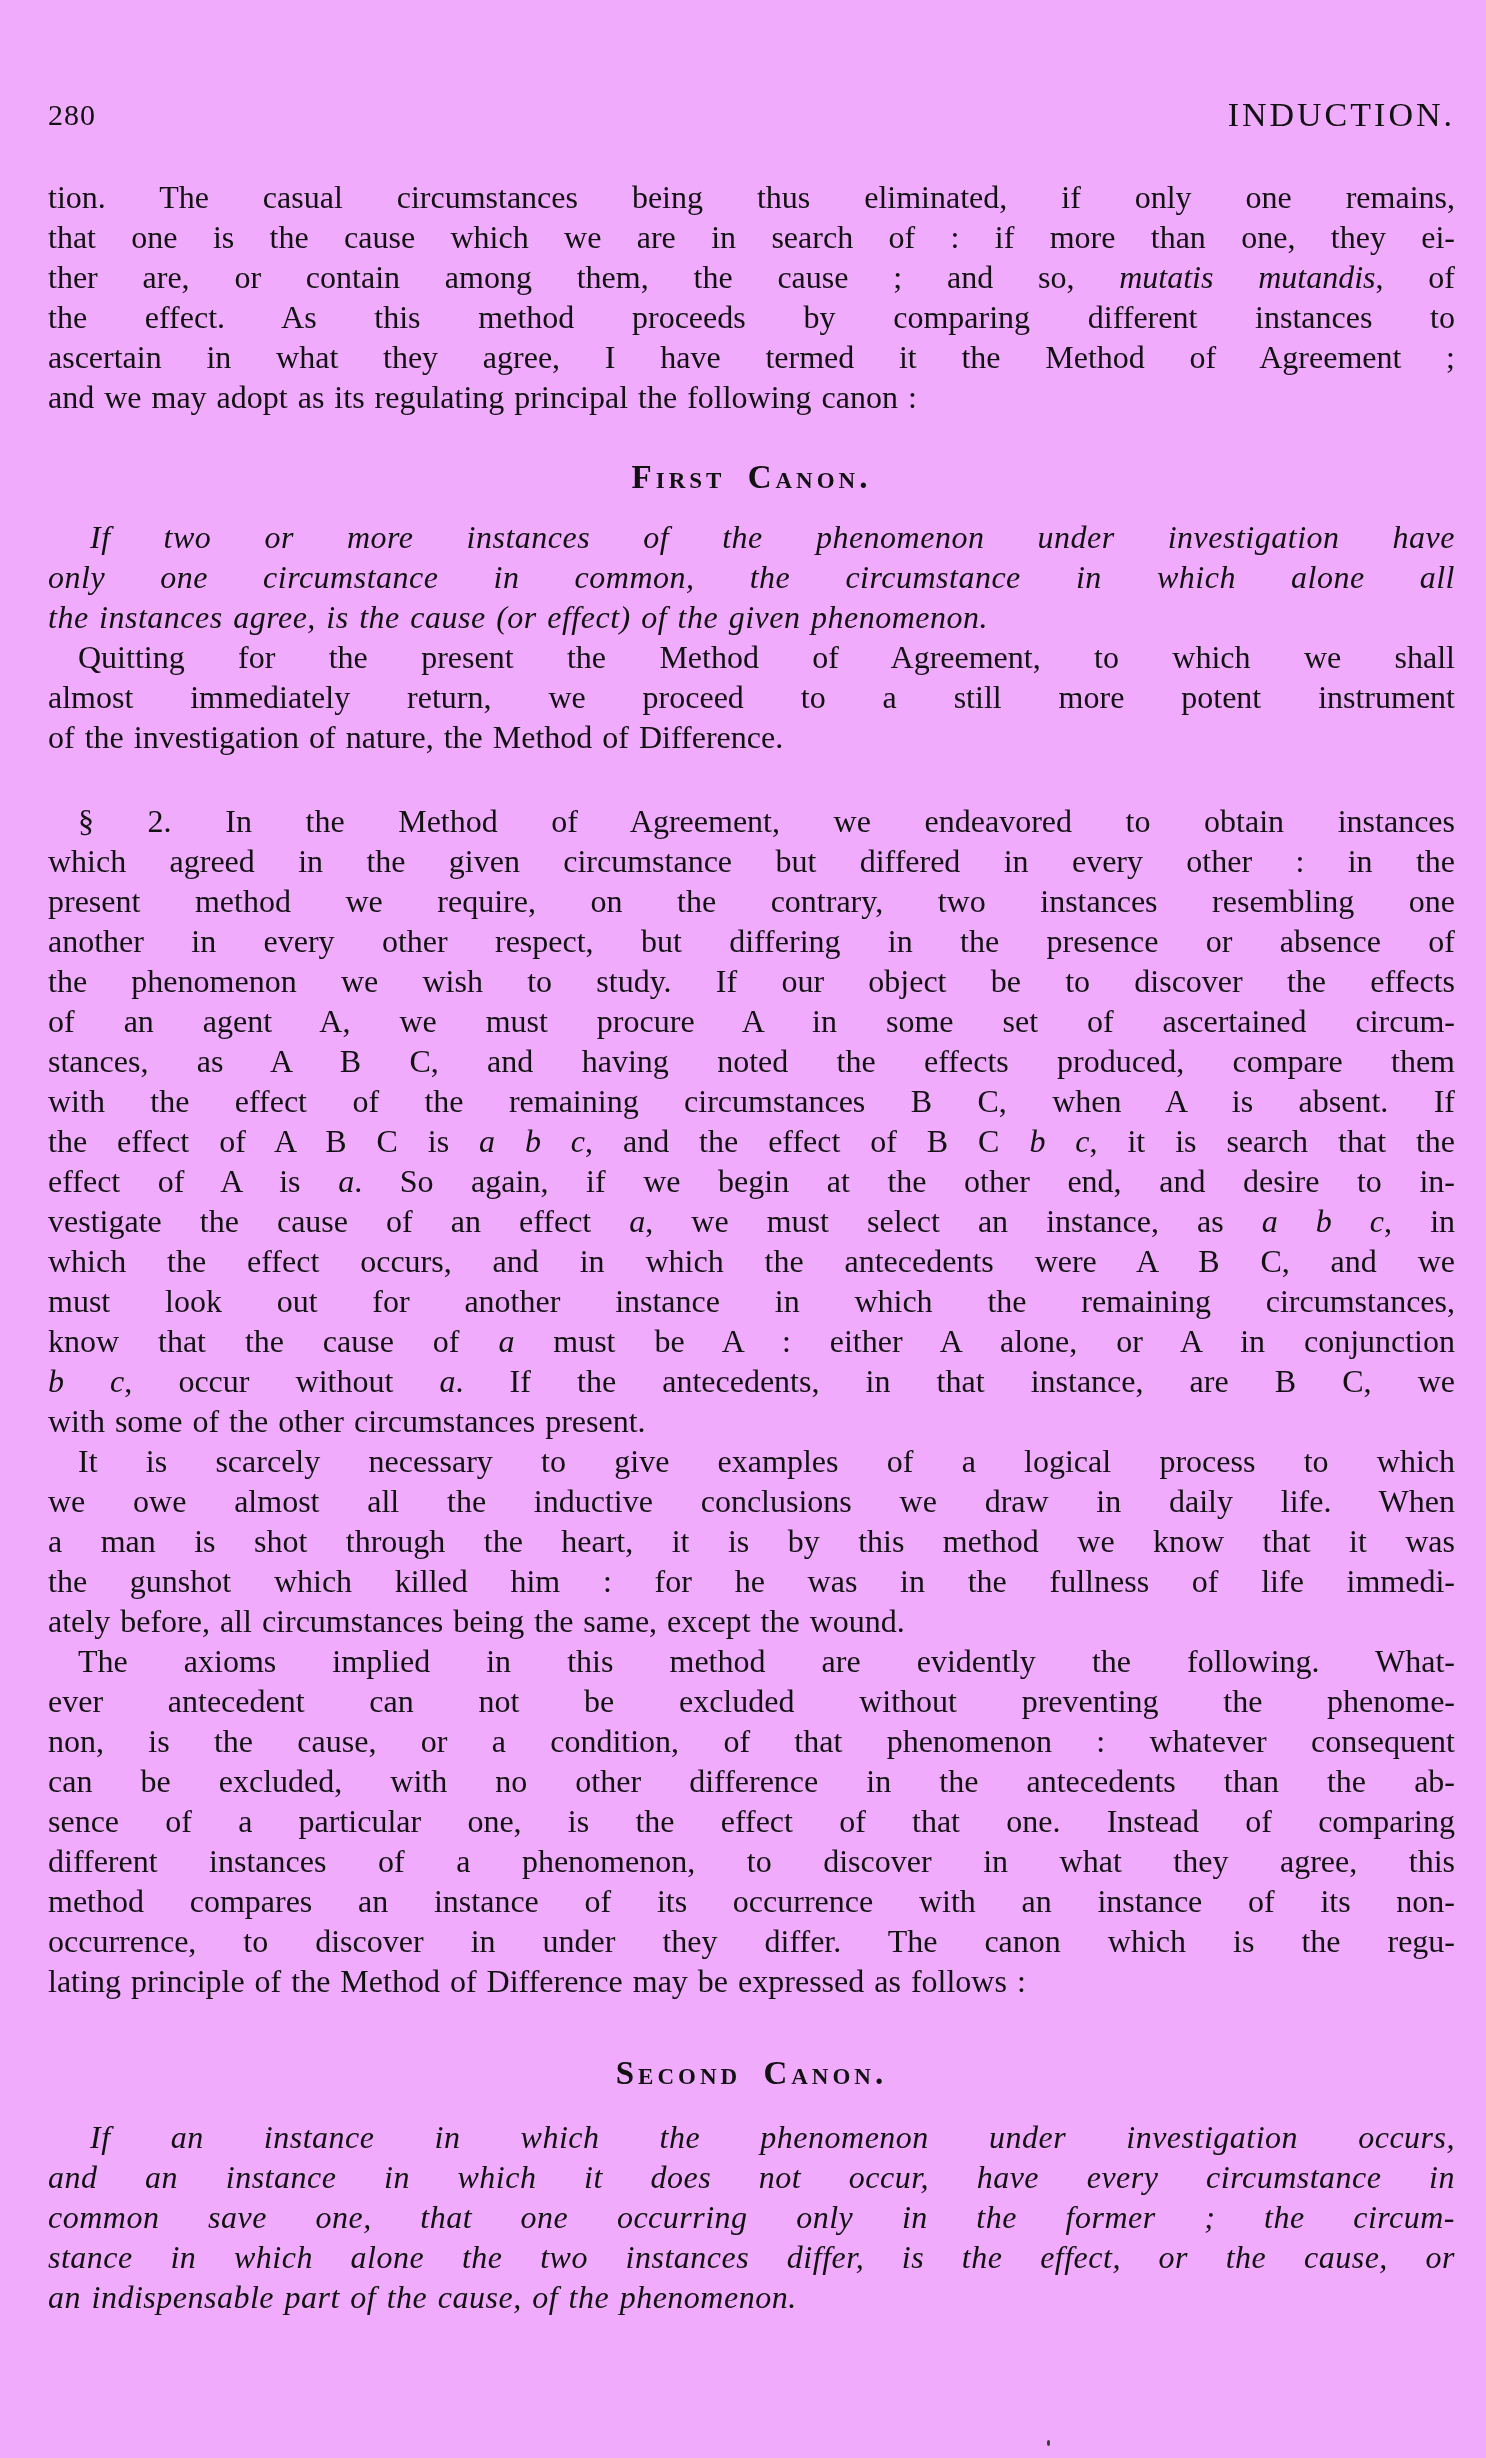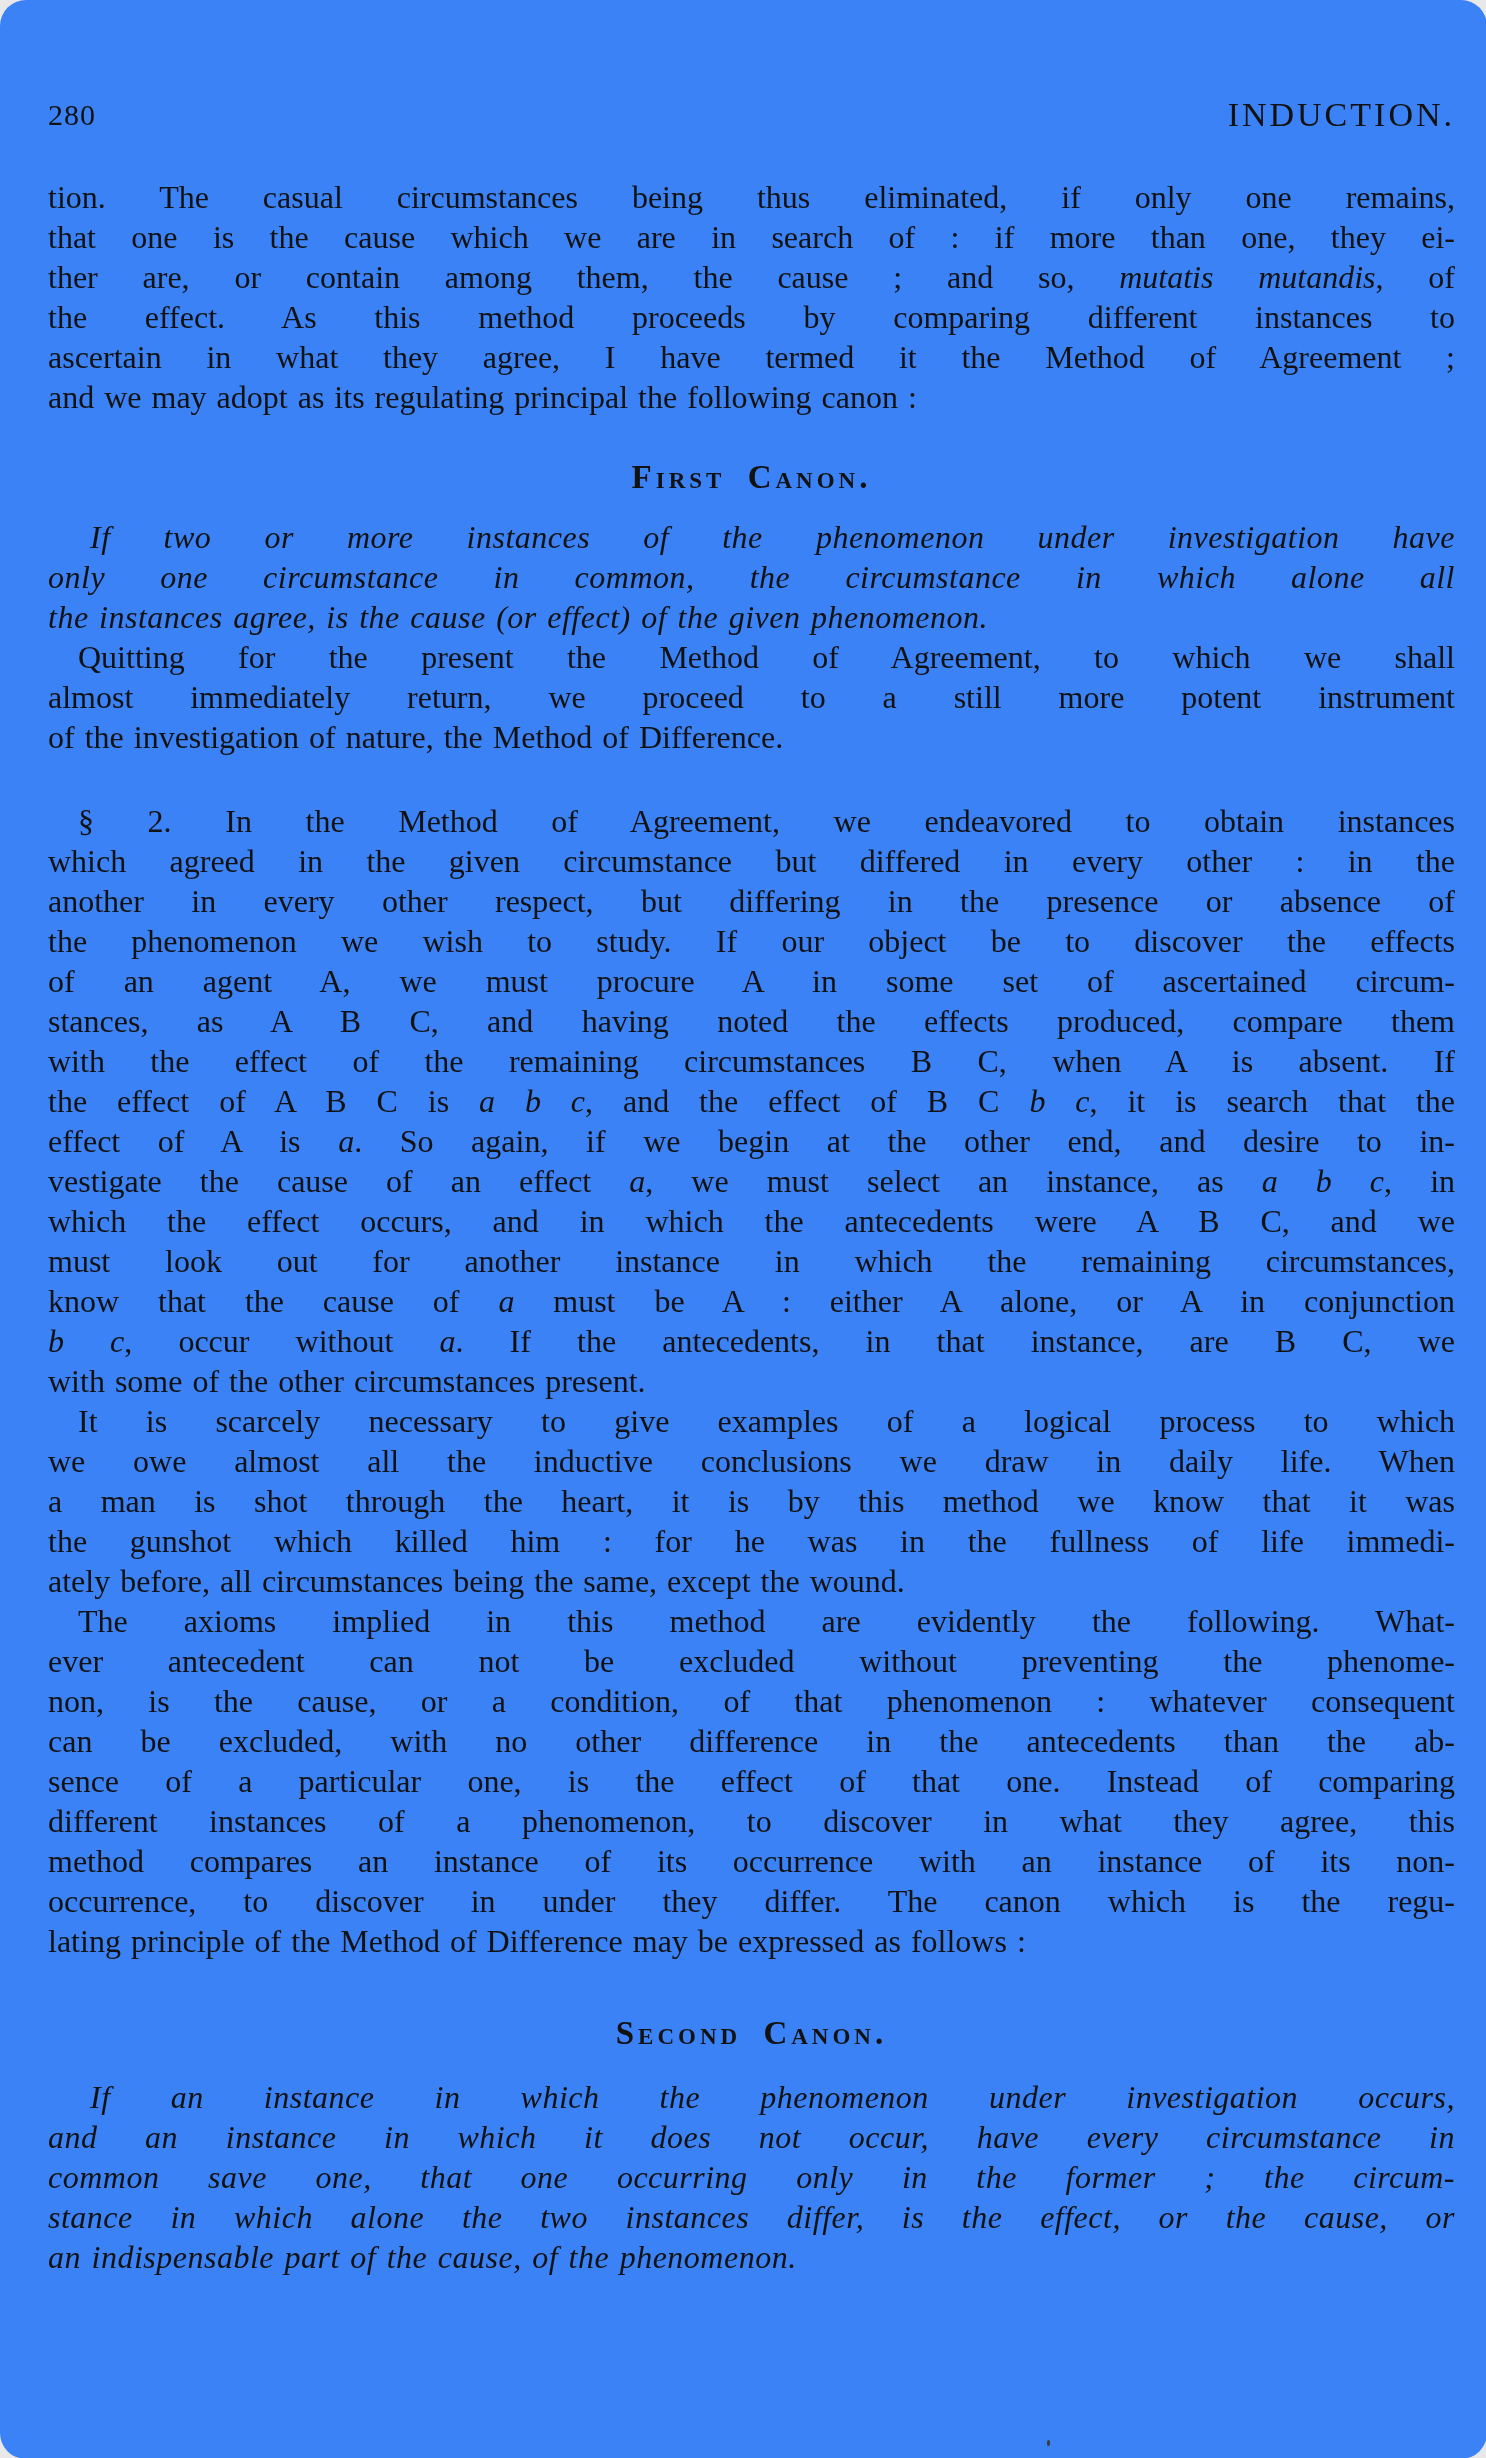--- a/index.html
+++ b/index.html
@@ -1,20 +1,19 @@
 <!DOCTYPE html>
 <html><head>
 <meta charset="utf-8">
 <style>
   html,body{margin:0;padding:0;background:#e8e8e8;}
   .page{
-    width:1487px;height:2459px;background:#3b82f6;position:relative;
+    width:1487px;height:2459px;background:#f0abfc;position:relative;
     font-family:"Liberation Serif","DejaVu Serif",serif;color:#121212;
     overflow:hidden;
-    border-radius:26px;
   }
   .inner{padding:96px 32px 0 48px;width:1407px;box-sizing:content-box;}
   .running-header{position:relative;height:34px;margin-bottom:47px;}
   .page-num{position:absolute;left:0;top:2px;font-size:30px;letter-spacing:1px;}
   .head-title{display:block;text-align:right;font-size:34px;letter-spacing:3px;word-spacing:2px;}
   .para .line, .canon .line{
     font-size:32px;line-height:40px;height:40px;
     text-align:justify;text-align-last:justify;
     word-spacing:2px;white-space:normal;overflow:hidden;
   }
@@ -64,20 +63,21 @@
 
     <div class="para indent" id="para-quitting">
         <div class="line"><span>Quitting for the present the Method of Agreement, to which we shall</span></div>
         <div class="line"><span>almost immediately return, we proceed to a still more potent instrument</span></div>
         <div class="line"><span>of the investigation of nature, the Method of Difference.</span></div>
       </div>
 
     <div class="para indent" id="para-sec2">
         <div class="line"><span>§ 2. In the Method of Agreement, we endeavored to obtain instances</span></div>
         <div class="line"><span>which agreed in the given circumstance but differed in every other :  in the</span></div>
+        <div class="line"><span>present method we require, on the contrary, two instances resembling one</span></div>
         <div class="line"><span>another in every other respect, but differing in the presence or absence of</span></div>
         <div class="line"><span>the phenomenon we wish to study.  If our object be to discover the effects</span></div>
         <div class="line"><span>of an agent A, we must procure A in some set of ascertained circum-</span></div>
         <div class="line"><span>stances, as A B C, and having noted the effects produced, compare them</span></div>
         <div class="line"><span>with the effect of the remaining circumstances B C, when A is absent.  If</span></div>
         <div class="line"><span>the effect of A B C is </span><i>a b c</i><span>, and the effect of B C </span><i>b c</i><span>, it is search that the</span></div>
         <div class="line"><span>effect of A is </span><i>a</i><span>.  So again, if we begin at the other end, and desire to in-</span></div>
         <div class="line"><span>vestigate the cause of an effect </span><i>a</i><span>, we must select an instance, as </span><i>a b c</i><span>, in</span></div>
         <div class="line"><span>which the effect occurs, and in which the antecedents were A B C, and we</span></div>
         <div class="line"><span>must look out for another instance in which the remaining circumstances,</span></div>

